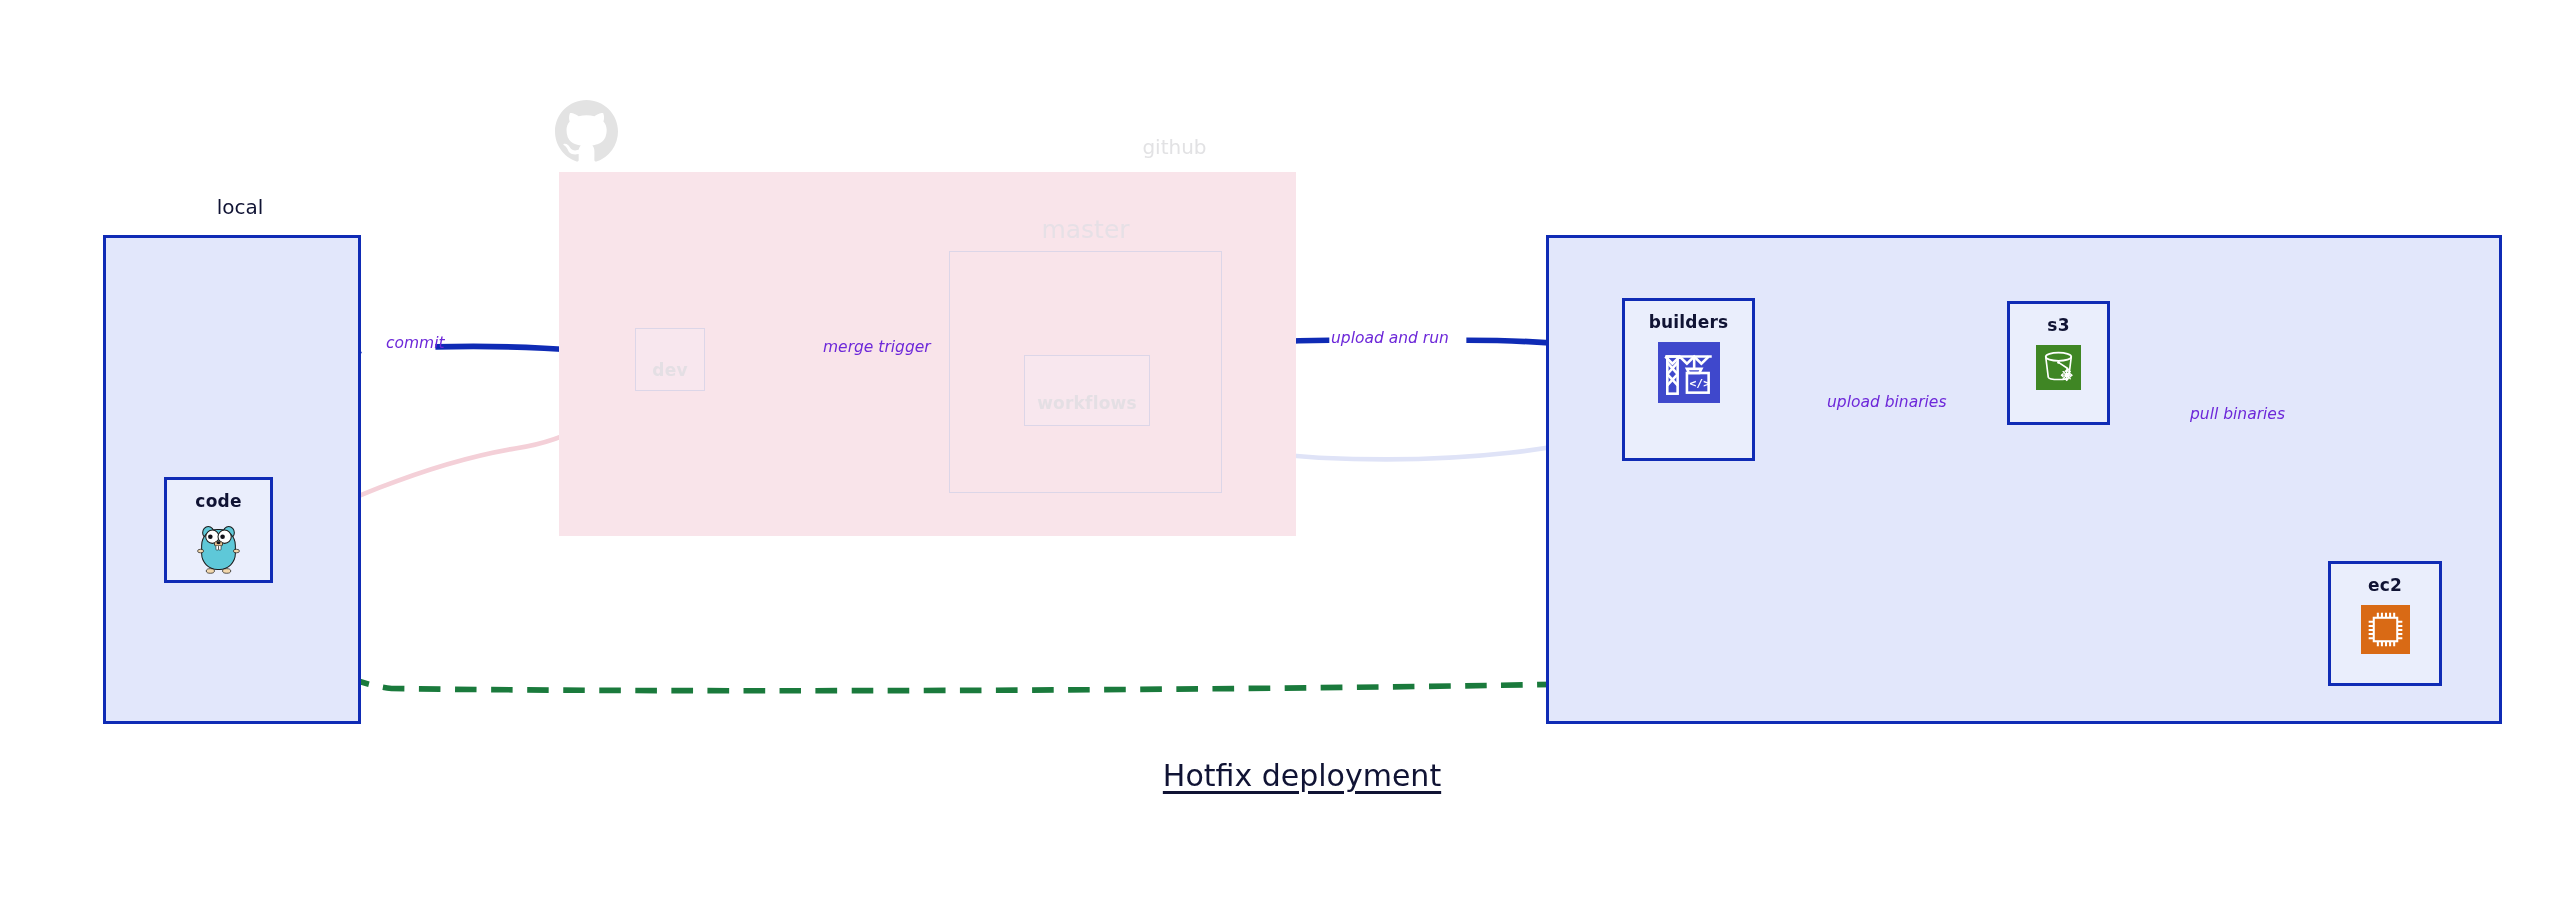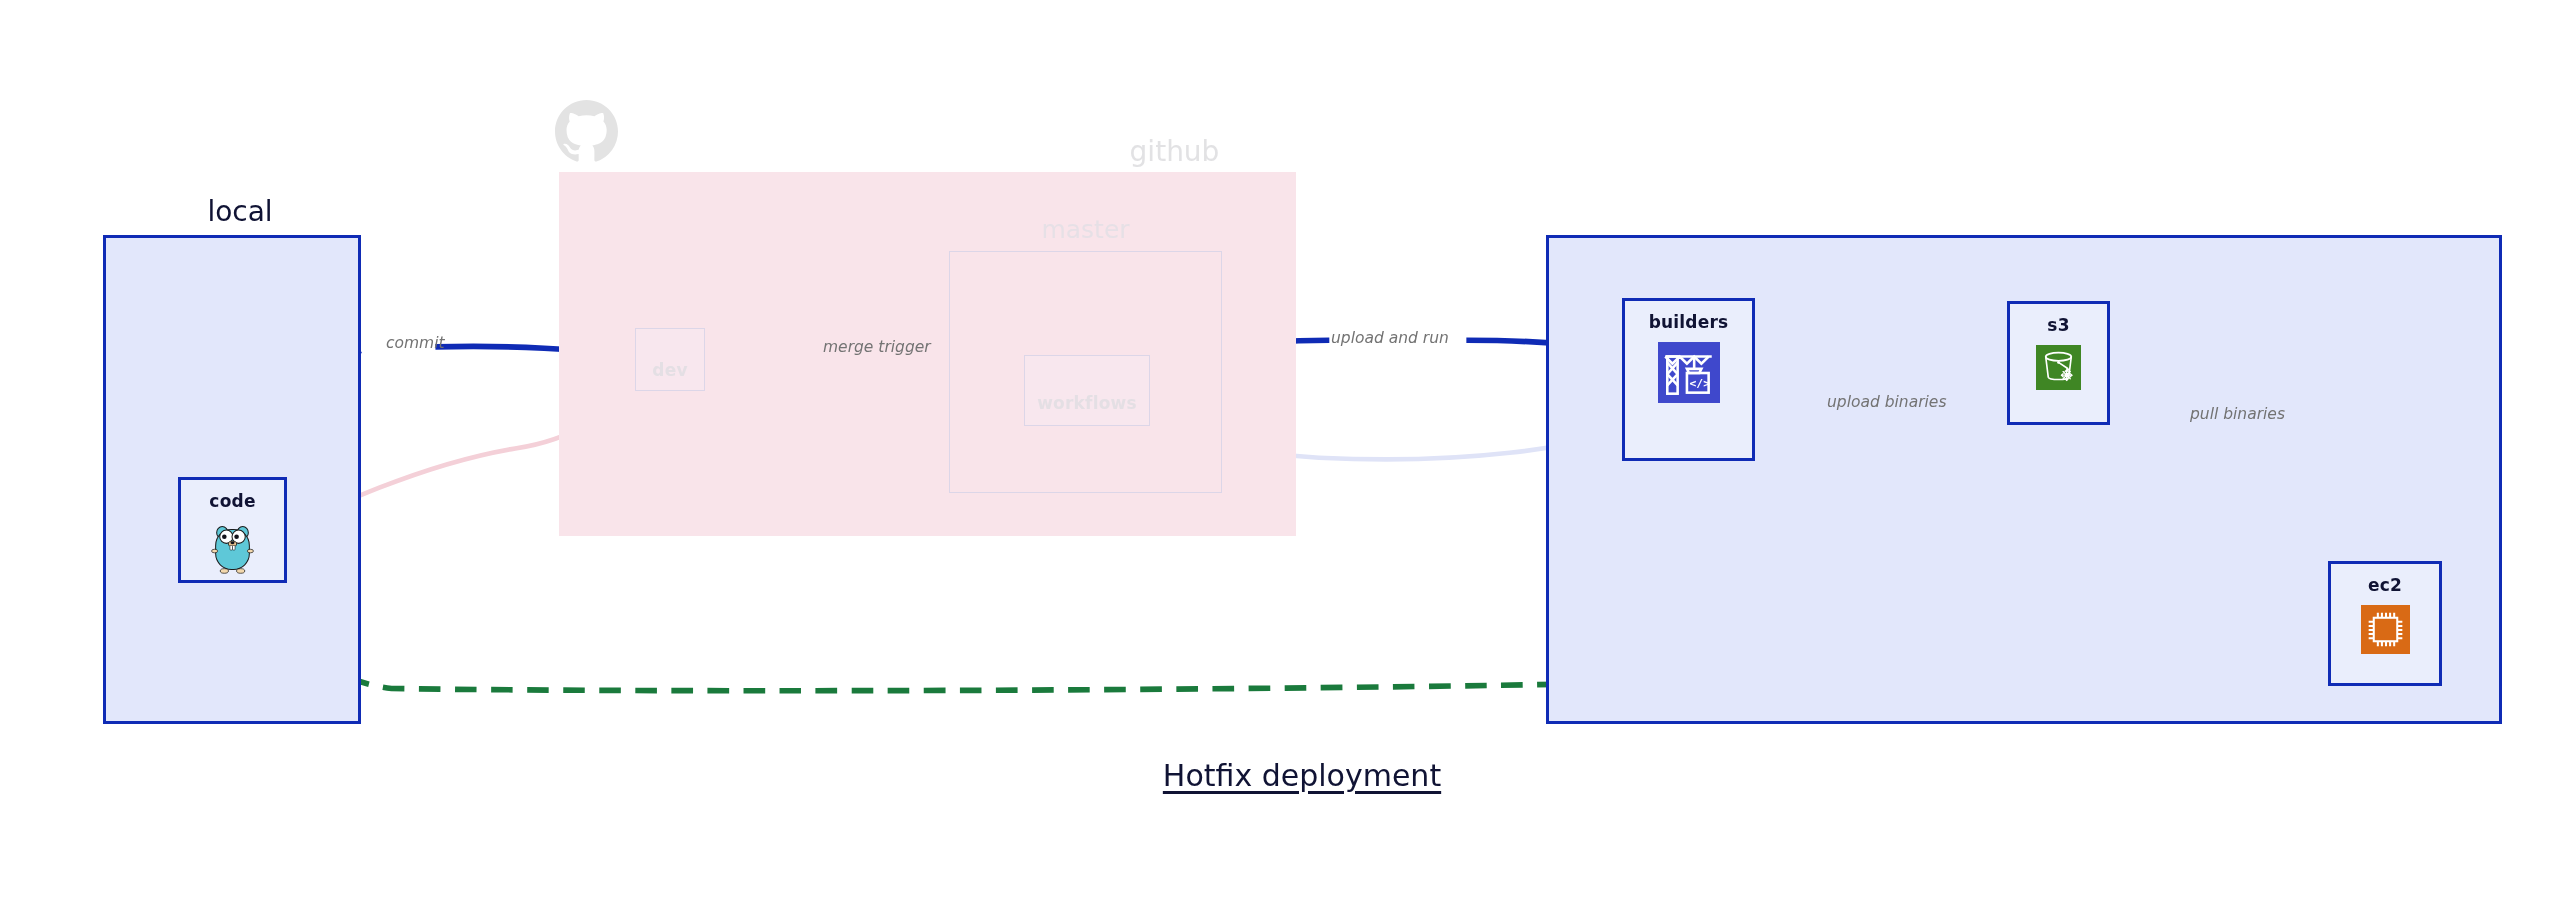--- a/index.html
+++ b/index.html
@@ -3,33 +3,33 @@
 <meta charset="utf-8">
 <style>
   html,body{margin:0;padding:0;background:#ffffff;}
   body{width:2604px;height:902px;font-family:"DejaVu Sans",sans-serif;position:relative;overflow:hidden;}
   #stage{position:absolute;left:0;top:0;width:2604px;height:902px;}
   svg#wires{position:absolute;left:0;top:0;width:2604px;height:902px;pointer-events:none;}
 
   .container{position:absolute;box-sizing:border-box;}
   .container.blue{background:#e2e7fb;border:3.6px solid #0f2bb5;}
   .container.pink{background:#f9e4ea;border:none;}
-  .container-label{position:absolute;text-align:center;font-size:28px;color:#101334;font-family:"DejaVu Sans",sans-serif;white-space:nowrap;}
+  .container-label{position:absolute;text-align:center;font-size:20px;color:#101334;font-family:"DejaVu Sans",sans-serif;white-space:nowrap;}
   .container-label.faded{color:#e2e2e4;}
 
   .node{position:absolute;box-sizing:border-box;background:#eaeefc;border:3.6px solid #0f2bb5;display:flex;flex-direction:column;align-items:center;}
   .node.faded{background:#f8e7ee;border:1.5px solid #dcd6e8;}
   .node-label{font-size:17px;font-weight:bold;color:#101334;margin-top:11.3px;letter-spacing:0.2px;white-space:nowrap;}
   .node.faded .node-label{color:#e4dfe4;font-size:17px;}
   .node-icon{margin-top:9.3px;}
 
   .group-box{position:absolute;box-sizing:border-box;border:1.5px solid #dcd6e8;background:transparent;}
   .group-label{position:absolute;font-size:25px;color:#e6e0e6;text-align:center;white-space:nowrap;}
 
-  .edge-label{position:absolute;font-size:15.5px;font-style:italic;color:#737373;white-space:nowrap;background:transparent;}
+  .edge-label{position:absolute;font-size:15.5px;font-style:italic;color:#6d28d9;white-space:nowrap;background:transparent;}
 
   .octocat{position:absolute;opacity:1;}
   .title{position:absolute;font-size:30px;color:#101334;text-decoration:underline;text-underline-offset:5.2px;white-space:nowrap;font-family:"DejaVu Sans",sans-serif;}
 </style>
 </head>
 <body>
 
 <div id="stage">
 
   <svg id="wires" viewBox="0 0 5054 1750">
@@ -98,21 +98,21 @@
       <path fill="#e3e3e3" d="M8 0C3.58 0 0 3.58 0 8c0 3.54 2.29 6.53 5.47 7.59.4.07.55-.17.55-.38
         0-.19-.01-.82-.01-1.49-2.01.37-2.53-.49-2.69-.94-.09-.23-.48-.94-.82-1.13-.28-.15-.68-.52-.01-.53.63-.01
         1.08.58 1.23.82.72 1.21 1.87.87 2.33.66.07-.52.28-.87.51-1.07-1.78-.2-3.64-.89-3.64-3.95
         0-.87.31-1.59.82-2.15-.08-.2-.36-1.02.08-2.12 0 0 .67-.21 2.2.82.64-.18 1.32-.27 2-.27.68 0
         1.36.09 2 .27 1.53-1.04 2.2-.82 2.2-.82.44 1.1.16 1.92.08 2.12.51.56.82 1.27.82 2.15 0 3.07-1.87
         3.75-3.65 3.95.29.25.54.73.54 1.48 0 1.07-.01 1.93-.01 2.2 0 .21.15.46.55.38A8.013 8.013 0 0 0 16
         8c0-4.42-3.58-8-8-8z"></path>
     </svg>
   </div>
 
-  <div class="node" style="left:178px;top:477px;width:109px;height:106px;">
+  <div class="node" style="left:164px;top:477px;width:109px;height:106px;">
     <div class="node-label">code</div>
     <div class="node-icon">
       <svg width="47" height="56" viewBox="0 0 92 108">
 
         <ellipse cx="26" cy="22" rx="11" ry="12" fill="#5ec8d8" stroke="#1b1b1b" stroke-width="2"></ellipse>
         <ellipse cx="66" cy="22" rx="11" ry="12" fill="#5ec8d8" stroke="#1b1b1b" stroke-width="2"></ellipse>
 
         <rect x="13" y="16" width="66" height="78" rx="31" fill="#5ec8d8" stroke="#1b1b1b" stroke-width="2"></rect>
 
         <circle cx="34" cy="30" r="13" fill="#ffffff" stroke="#1b1b1b" stroke-width="2"></circle>

